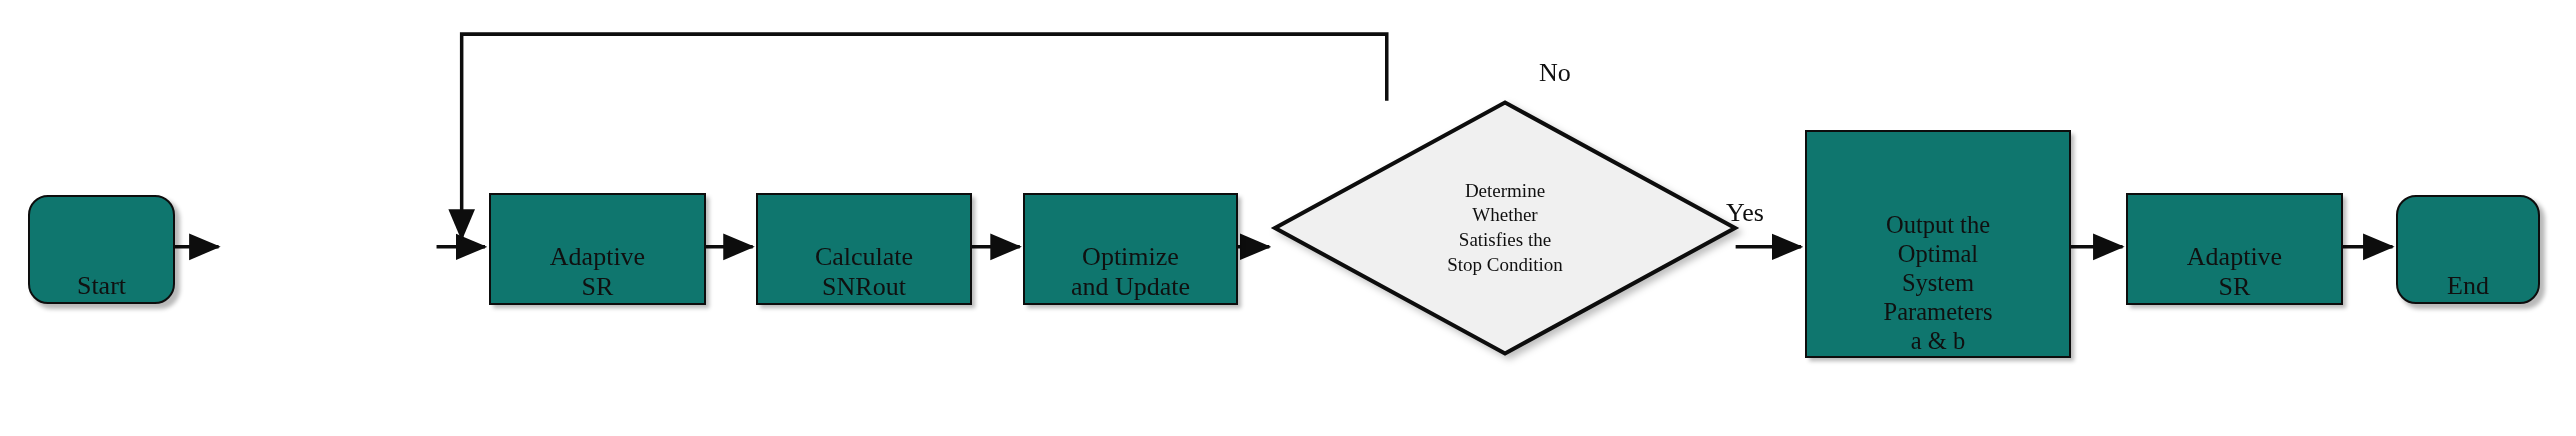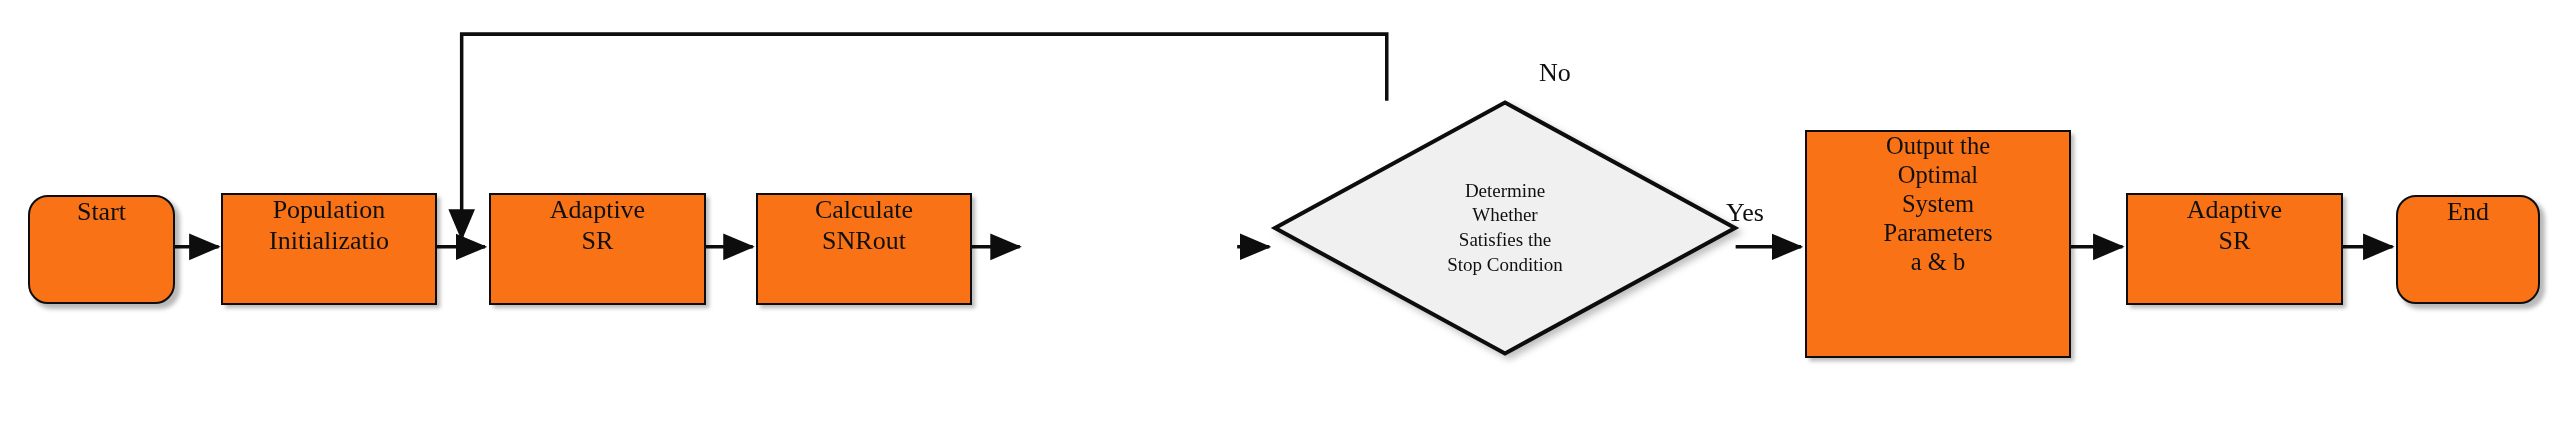--- a/index.html
+++ b/index.html
@@ -22,24 +22,24 @@
     position: absolute;
     left: 0;
     top: 0;
     width: 2576px;
     height: 437px;
     pointer-events: none;
   }
   .node {
     position: absolute;
     box-sizing: border-box;
-    background: #f97316;
+    background: #0f766e;
     border: 2.9px solid #0d0d0d;
     display: flex;
-    align-items: flex-start;
+    align-items: flex-end;
     justify-content: center;
     text-align: center;
     color: #101010;
     line-height: 1.18;
     box-shadow: 4.1px 4.1px 4.1px rgba(0,0,0,0.28);
     z-index: 2;
   }
   .node.terminator {
     border-radius: 20px;
   }
@@ -128,35 +128,35 @@
 
     <g>
       <line x1="4007" y1="422" x2="4094" y2="422" stroke="#0d0d0d" stroke-width="6" marker-end="url(#arrowhead)"></line>
     </g>
   </svg>
 
   <div class="node terminator" style="left:28px; top:195px; width:147px; height:109px; font-size:26px;">
     <span class="node-label">Start</span>
   </div>
 
-  <div class="node" style="left:221px; top:193px; width:216px; height:112px; font-size:26px;">
-    <span class="node-label">Population
-Initializatio</span>
-  </div>
 
   <div class="node" style="left:489px; top:193px; width:217px; height:112px; font-size:26px;">
     <span class="node-label">Adaptive
 SR</span>
   </div>
 
   <div class="node" style="left:756px; top:193px; width:216px; height:112px; font-size:26px;">
     <span class="node-label">Calculate
 SNRout</span>
   </div>
 
+  <div class="node" style="left:1023px; top:193px; width:215px; height:112px; font-size:26px;">
+    <span class="node-label">Optimize
+and Update</span>
+  </div>
 
   <div class="decision" style="left:1271px; top:99px; width:468px; height:258px;">
     <svg width="468" height="258" viewBox="0 0 800 442" xmlns="http://www.w3.org/2000/svg">
       <polygon points="400,6 794,221 400,436 6,221" fill="#f0f0f0" stroke="#0d0d0d" stroke-width="7" style="filter: drop-shadow(7px 7px 6px rgba(0,0,0,0.25));"></polygon>
     </svg>
     <div class="decision-label" style="font-size:19px;">Determine
 Whether
 Satisfies the
 Stop Condition</div>
   </div>

